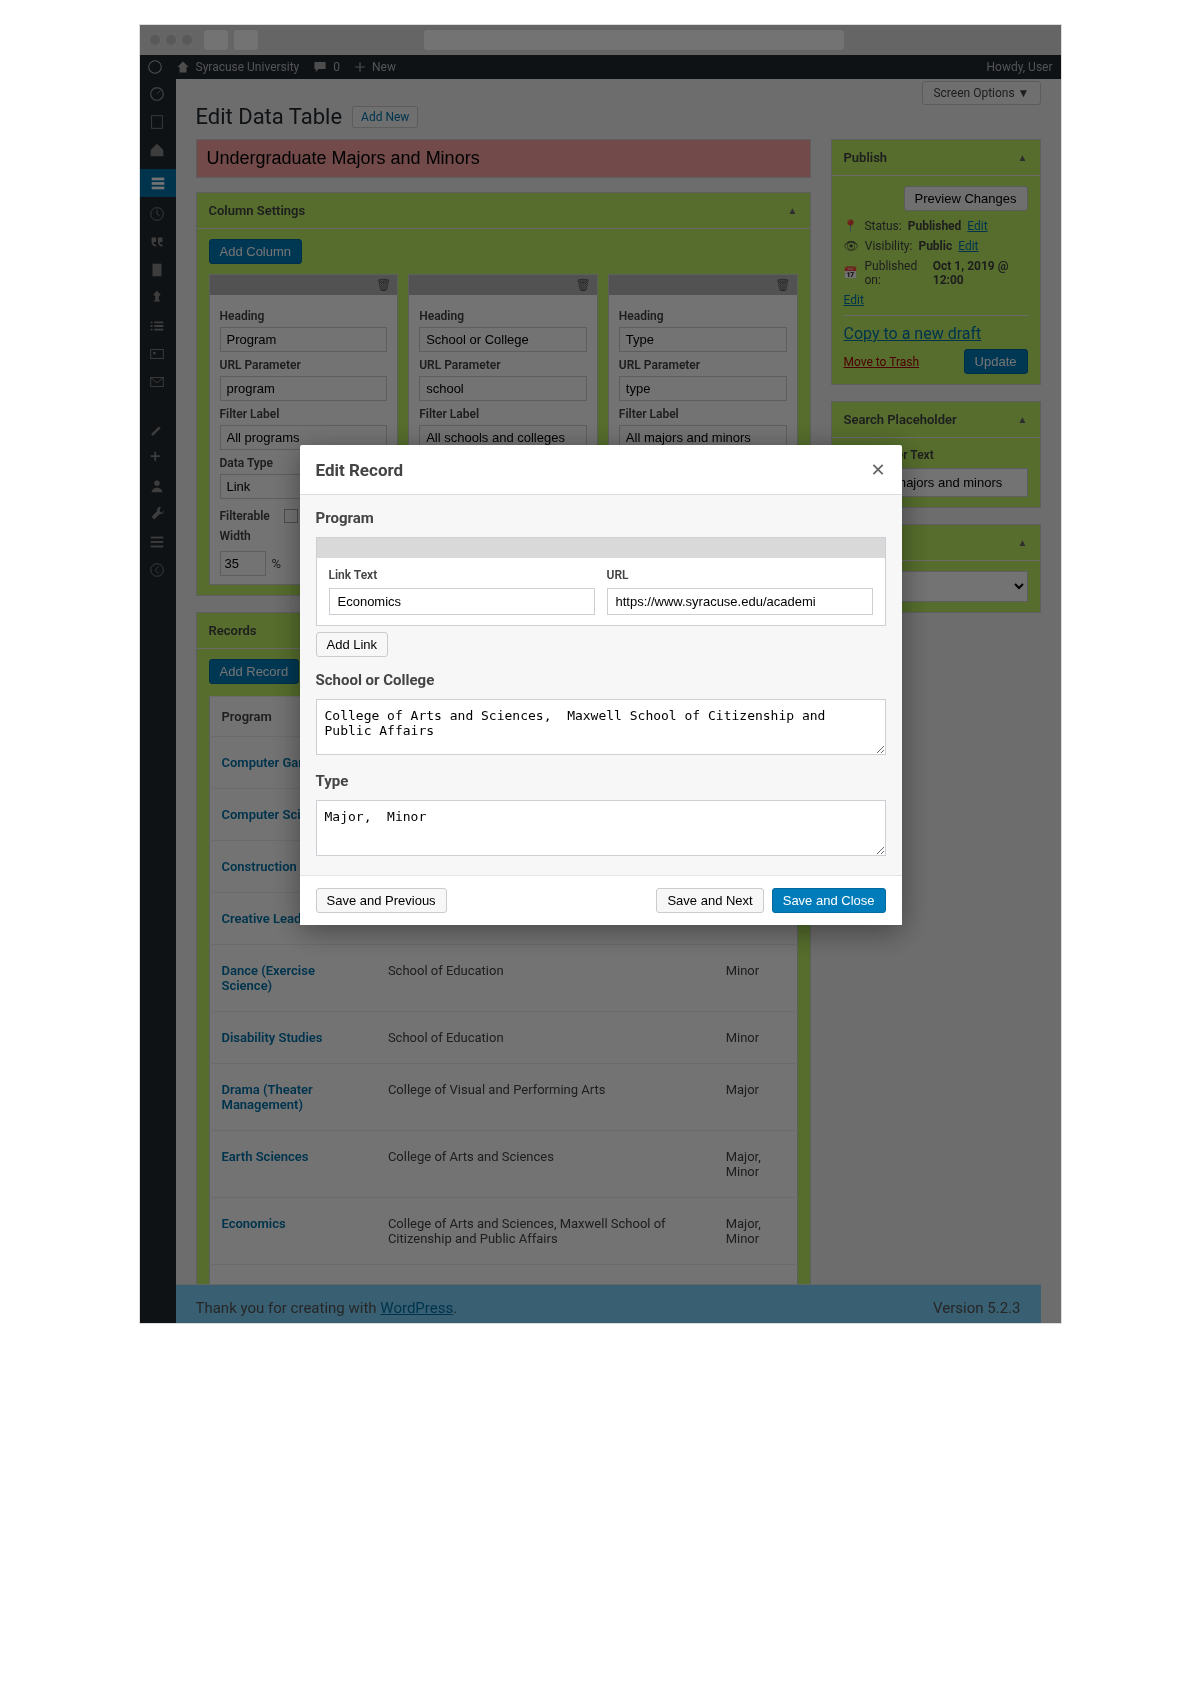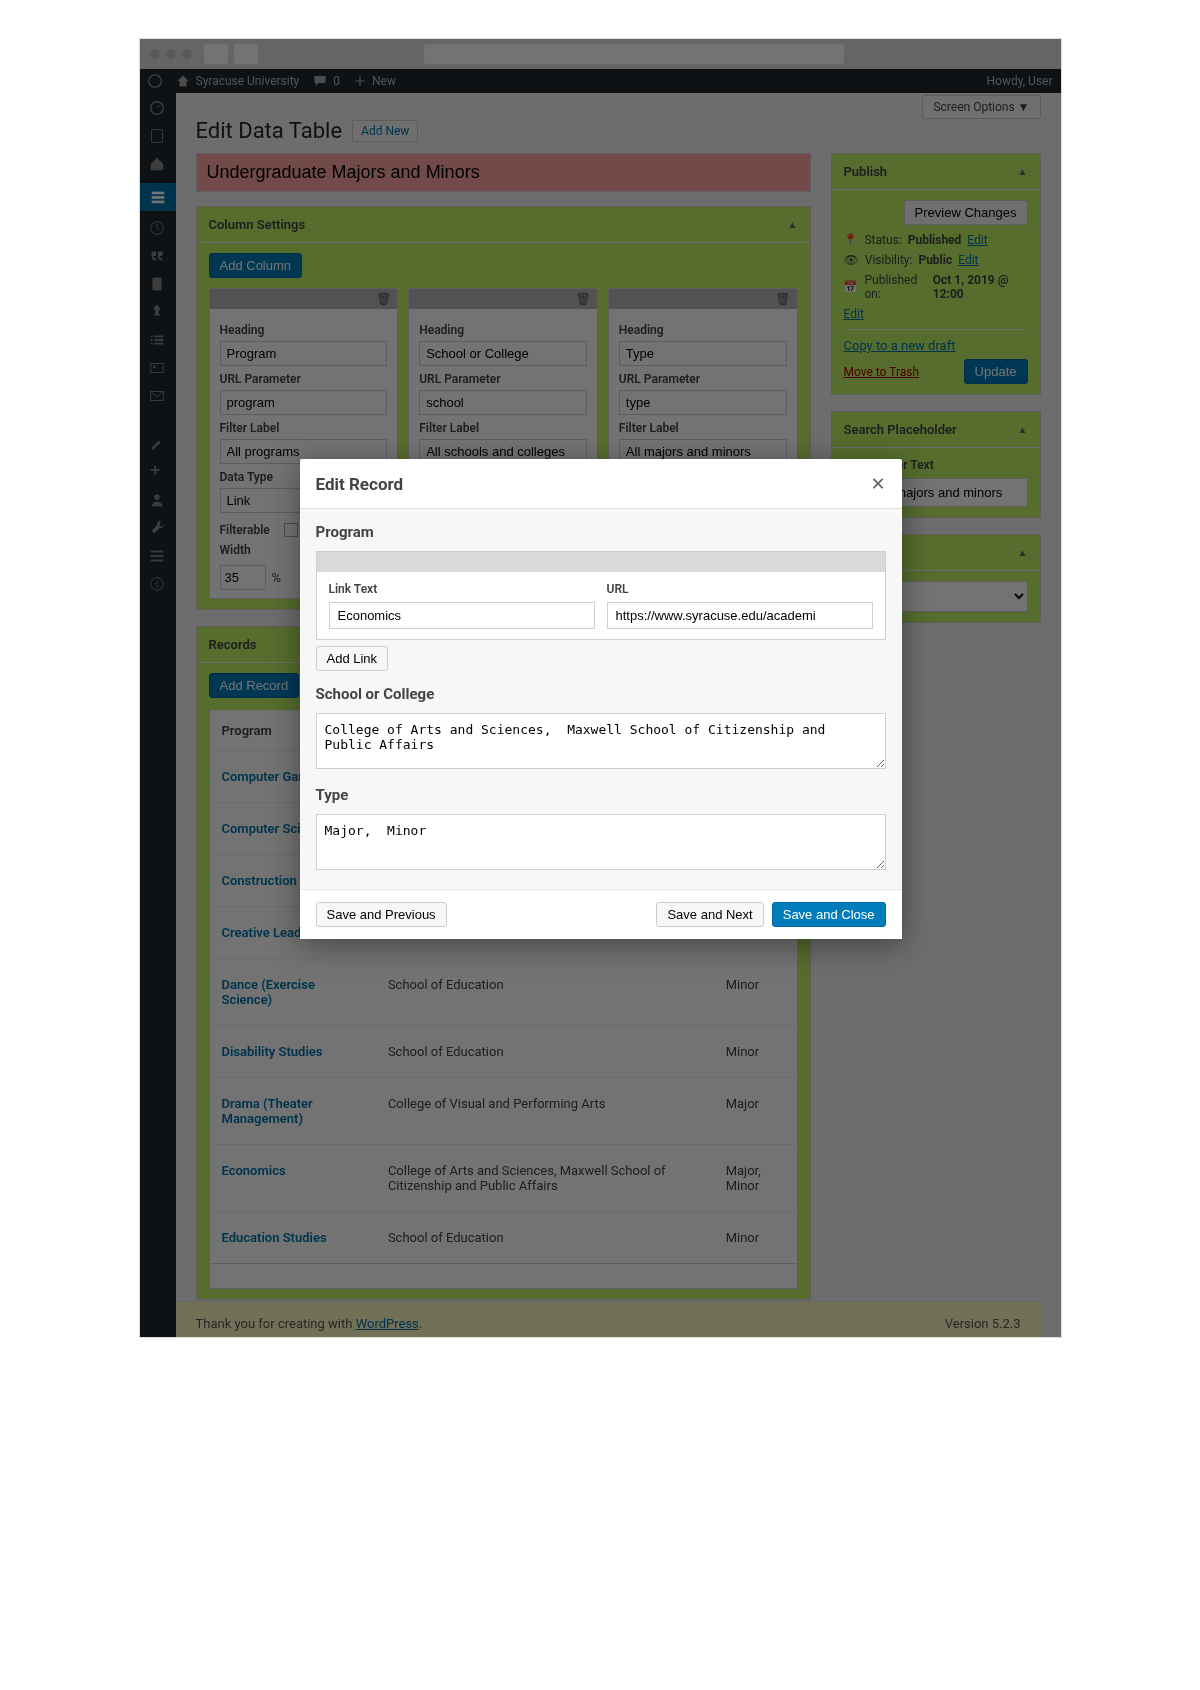--- a/index.html
+++ b/index.html
@@ -45,44 +45,44 @@
 .records-table{width:100%;border:1px solid #ccd0d4;background:#fff;border-collapse:collapse;margin-top:12px;}
 .records-table th,.records-table td{padding:18px 12px;text-align:left;font-size:13px;border-top:1px solid #eee;vertical-align:top;}
 .records-table th{font-weight:600;padding:12px 12px;}
 .records-table td.prog a{color:#0073aa;font-weight:600;text-decoration:none;}
 .pager{display:flex;align-items:center;padding:12px;font-size:13px;gap:6px;background:#fff;border:1px solid #ccd0d4;border-top:none;}
 .publish-row{display:flex;align-items:center;gap:6px;font-size:12px;margin:6px 0;}
 .publish-row a{color:#0073aa;text-decoration:underline;}
 .pubfoot{border-top:1px solid #eee;margin-top:8px;padding-top:8px;display:flex;flex-direction:column;gap:6px;}
 .pubfoot .row{display:flex;justify-content:space-between;align-items:center;gap:13px;}
 .trashlink{color:#a00;text-decoration:underline;font-size:12px;}
-.copylink{color:#0073aa;text-decoration:underline;font-size:13px;}
+.copylink{color:#0073aa;text-decoration:underline;font-size:16px;}
 .sp-input{width:100%;padding:6px;border:1px solid #ccd0d4;background:#fff;font-size:13px;}
-.footer{padding:14px 0 6px;font-size:13px;color:#555;display:flex;justify-content:space-between;margin-left:36px; margin-right:20px; border-top:1px solid #ddd; position:absolute; bottom:0; left:0; right:0; padding-left:20px; padding-right:20px; background:#fef9c3;}
+.footer{padding:14px 0 6px;font-size:15px;color:#555;display:flex;justify-content:space-between;margin-left:36px; margin-right:20px; border-top:1px solid #ddd; position:absolute; bottom:0; left:0; right:0; padding-left:20px; padding-right:20px; background:#7dd3fc;}
 .footer a{color:#0073aa;text-decoration:underline;}
 
 .overlay{position:absolute;inset:0;background:rgba(0,0,0,0.55);}
 .modal{position:absolute;left:160px;top:420px;width:602px;background:#fff;border-radius:2px;box-shadow:0 6px 30px rgba(0,0,0,.4);}
 .mhead{display:flex;justify-content:space-between;align-items:center;padding:14px 16px;border-bottom:1px solid #ddd;}
 .mhead h2{font-size:17px;font-weight:700;}
 .mclose{font-size:18px;color:#666;cursor:pointer;}
 .mbody{padding:0 16px 16px;background:#f7f7f7;}
 .msection{padding-top:14px;}
 .msection h3{font-size:15px;font-weight:700;margin-bottom:10px;}
 .fieldcard{border:1px solid #ccd0d4;background:#fff;}
 .fieldcard-head{height:20px;background:#d9d9d9;}
 .fieldcard-body{padding:10px 12px;display:flex;gap:12px;}
 .fcol{flex:1;display:flex;flex-direction:column;gap:6px;}
 .fcol label{font-size:12px;font-weight:600;}
 .fcol input,.fcol select{width:100%;padding:5px 8px;font-size:13px;border:1px solid #ccd0d4;background:#fff;}
 .addlink{margin-top:6px;}
 textarea.big{width:100%;height:56px;padding:8px;font-size:13px;border:1px solid #ccd0d4;background:#fff;resize:both;}
 .mfoot{padding:12px 16px;display:flex;gap:8px;border-top:1px solid #e5e5e5;background:#fff;}
 .mfoot .spacer{flex:1;}
-.frame-wrap{display:flex;justify-content:center;padding:38px 0;}
+.frame-wrap{display:flex;justify-content:center;padding:24px 0;}
 svg{display:block;}
 </style>
 </head>
 <body>
 
 <div class="frame-wrap">
 <div class="frame">
 
   <div class="mac-bar">
     <div class="mac-dot"></div>
@@ -333,20 +333,25 @@
      <td class="prog"><a>Disability Studies</a></td>
      <td>School of Education</td>
      <td>Minor</td>
    </tr>
                       <tr>
      <td class="prog"><a>Drama (Theater Management)</a></td>
      <td>College of Visual and Performing Arts</td>
      <td>Major</td>
    </tr>
                       <tr>
+     <td class="prog"><a>Earth Sciences</a></td>
+     <td>College of Arts and Sciences</td>
+     <td>Major, Minor</td>
+   </tr>
+                      <tr>
      <td class="prog"><a>Economics</a></td>
      <td>College of Arts and Sciences, Maxwell School of Citizenship and Public Affairs</td>
      <td>Major, Minor</td>
    </tr>
                       <tr>
      <td class="prog"><a>Education Studies</a></td>
      <td>School of Education</td>
      <td>Minor</td>
    </tr>
                     </tbody>

